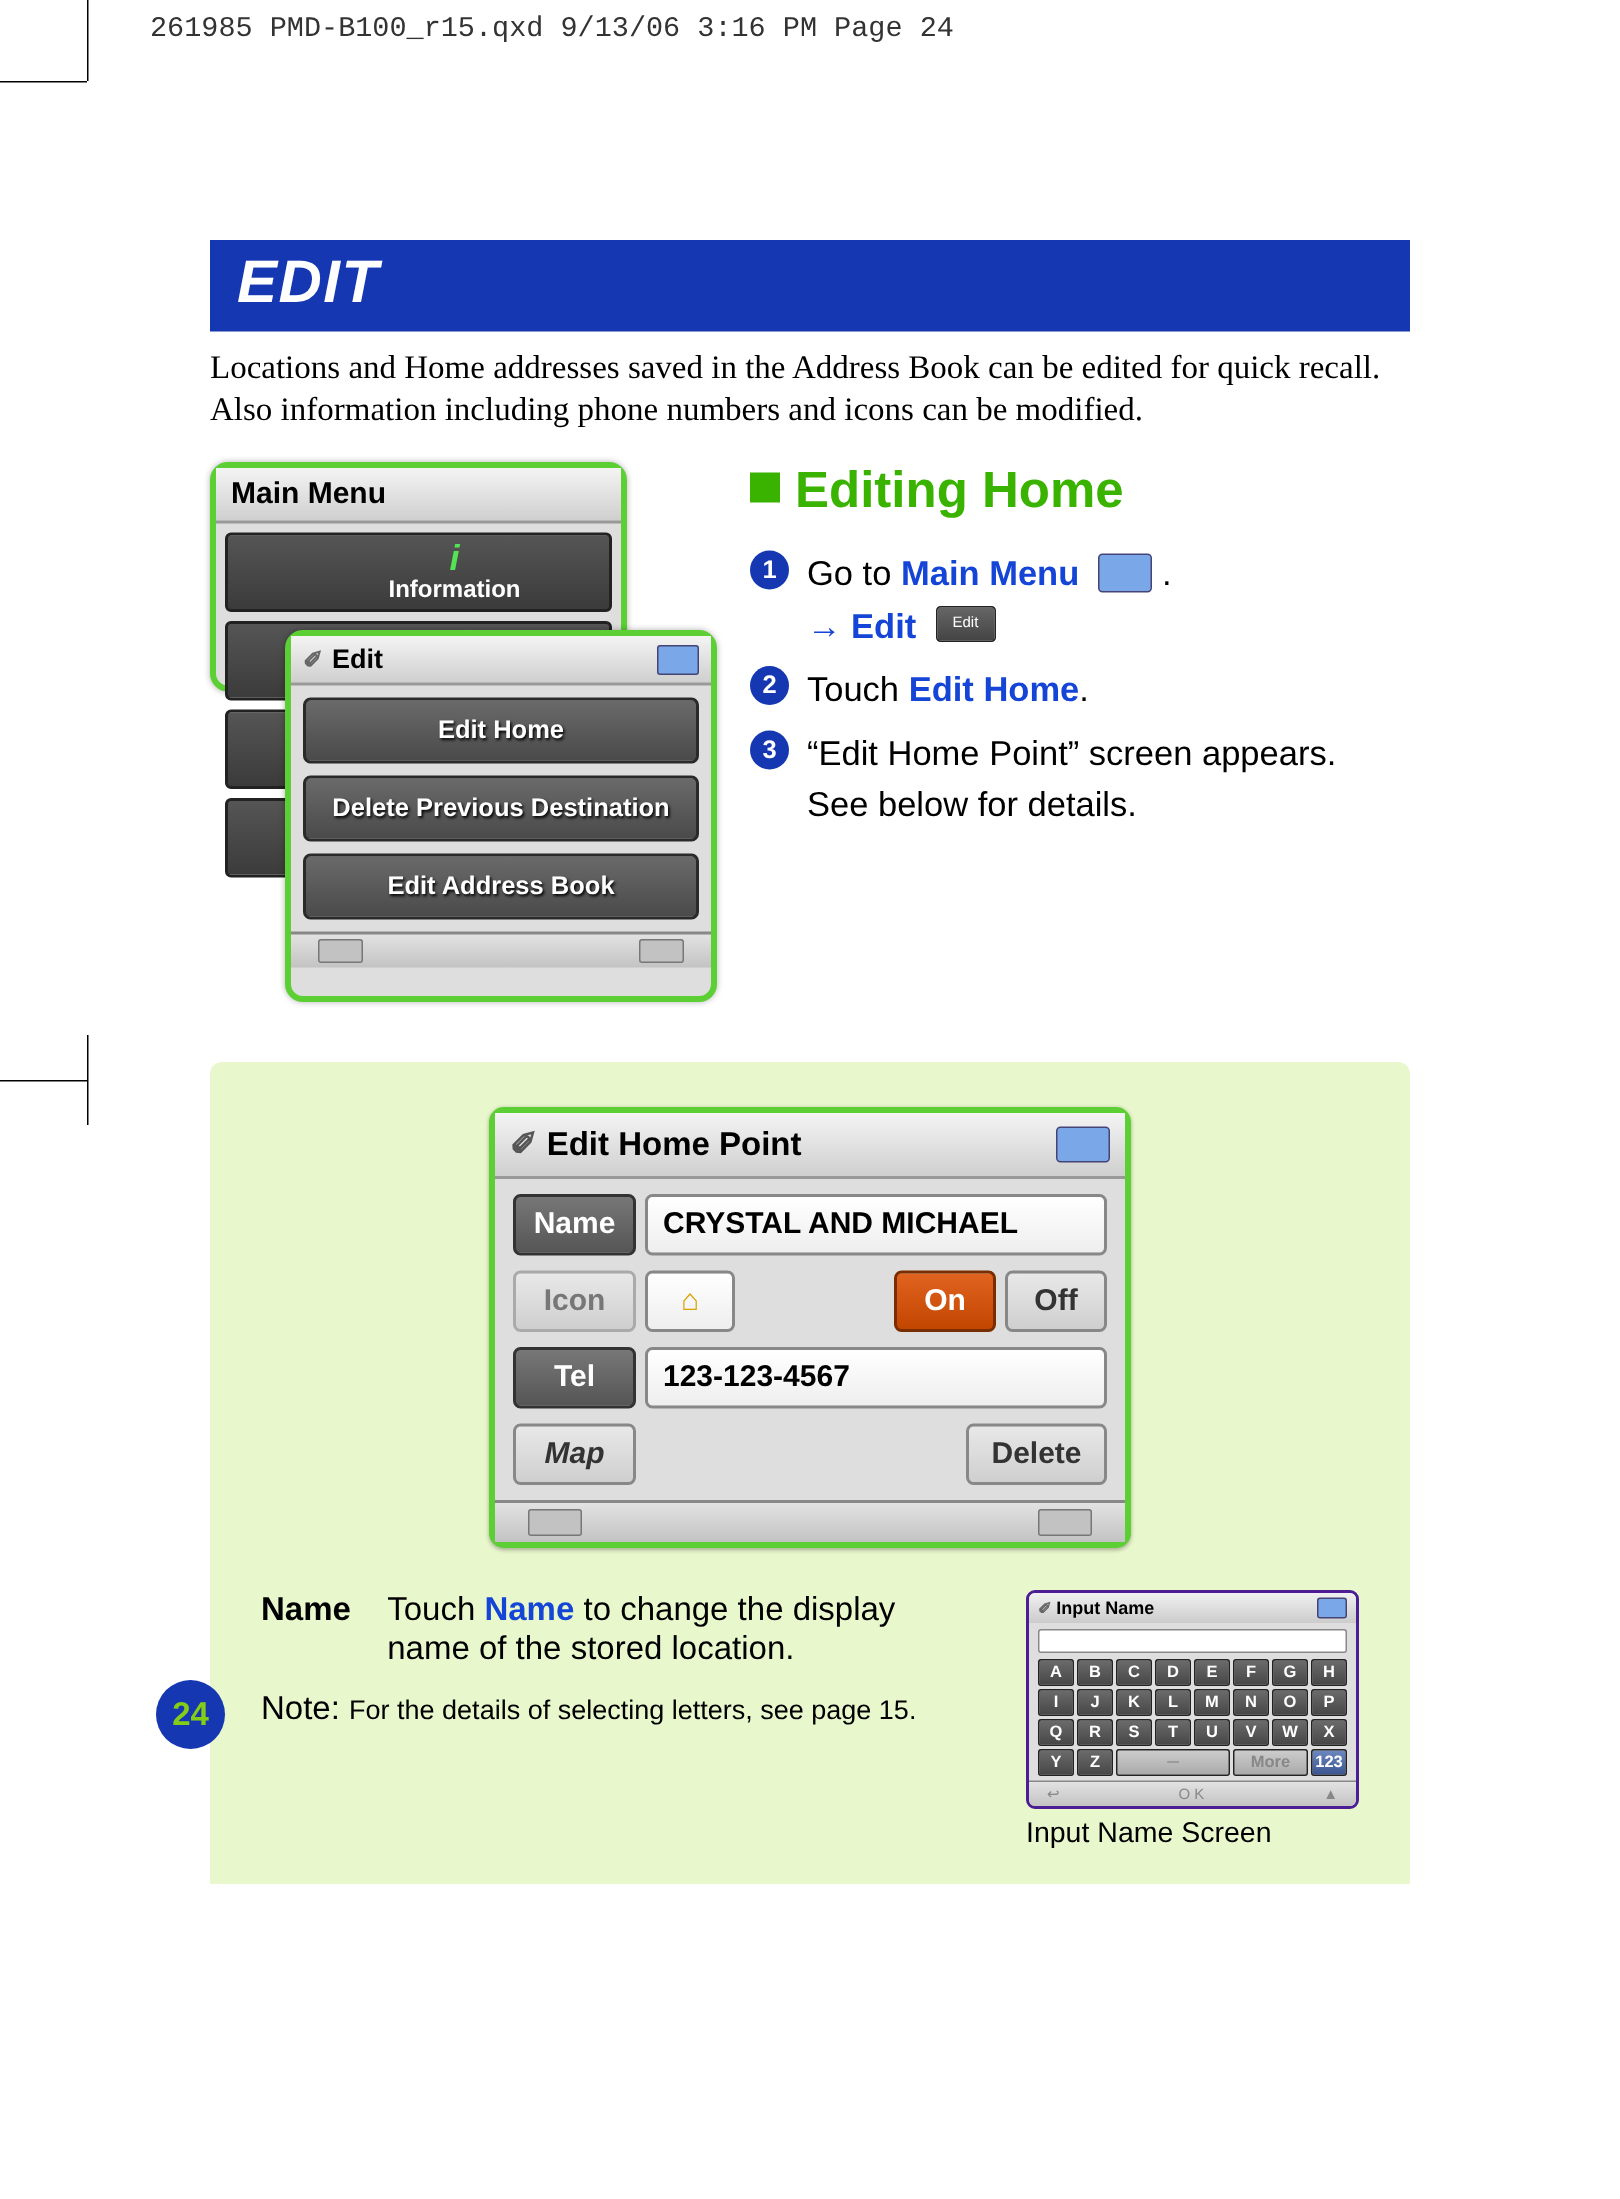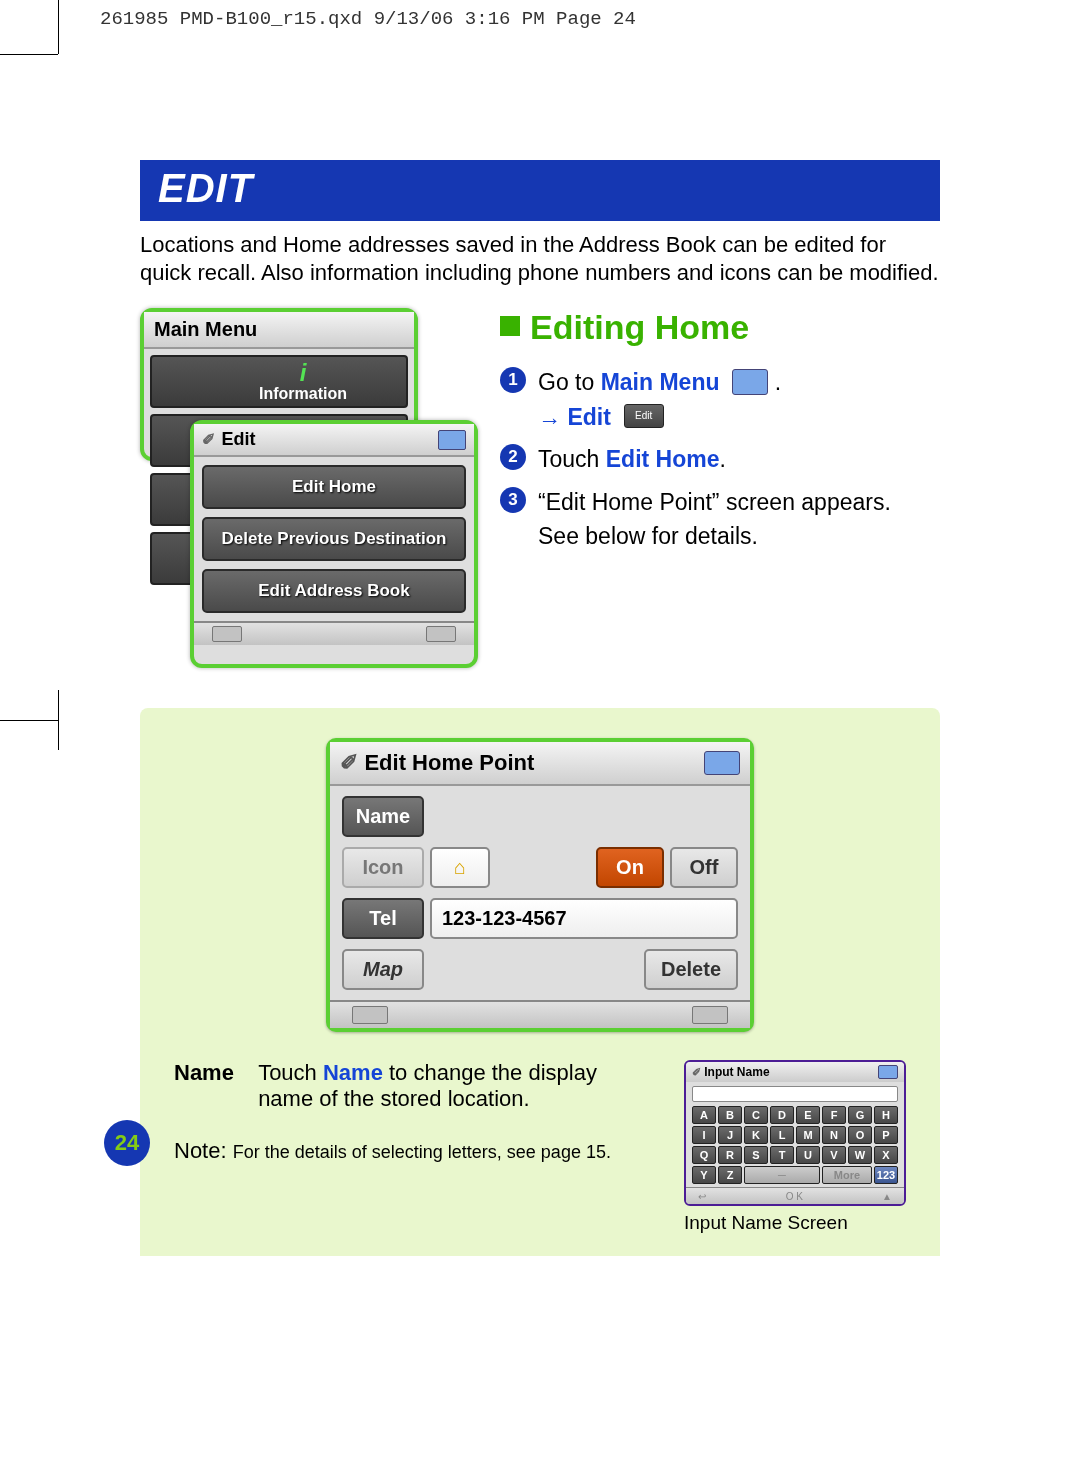--- a/index.html
+++ b/index.html
@@ -1,20 +1,20 @@
 <!DOCTYPE html>
 <html><head>
 <meta charset="utf-8">
 <style>
   body { margin:0; background:#fff; font-family: Arial, Helvetica, sans-serif; color:#000; }
   .page { width:1080px; height:1256px; position:relative; margin:auto; background:#fff; }
   .print-header { position:absolute; top:8px; left:100px; font-family:"Courier New",monospace; font-size:19px; color:#333; letter-spacing:0px;}
   .content { position:absolute; top:160px; left:140px; width:800px; }
   .section-bar { background:#1537b2; color:#fff; font-weight:bold; font-style:italic; font-family: Arial Black, Arial, sans-serif; font-size:40px; padding:6px 18px 10px 18px; letter-spacing:1px;}
-  .intro { font-size:22px; margin-top:10px; line-height:1.25; }
+  .intro { font-size:22px; margin-top:10px; line-height:1.25;font-family:Liberation Serif, serif; }
   .columns { margin-top:22px; display:flex; }
   .left-col { position:relative; width:340px; height:370px;}
   .right-col { flex:1; padding-left:20px;}
 
   .device-frame { border:4px solid #5bcf33; border-radius:12px; background:#dedede; position:absolute; box-shadow:0 0 4px rgba(0,0,0,.3); }
   .df1 { left:0; top:0; width:270px; height:145px; }
   .df1 .title-bar { background:linear-gradient(#f4f4f4,#cfcfcf); font-weight:bold; padding:6px 10px; font-size:20px; border-bottom:2px solid #999;}
   .df1 .grid { display:flex; flex-wrap:wrap; gap:6px; padding:6px;}
   .df1 .cell { flex:1 1 45%; height:46px; background:linear-gradient(#555,#3b3b3b); border:2px solid #222; border-radius:4px; color:#fff; font-weight:bold; display:flex; align-items:flex-end; justify-content:center; font-size:16px; padding-bottom:3px; position:relative;padding-left:48px;}
   .df1 .i-icon::before { content:"i"; color:#54e354; font-style:italic; font-weight:bold; font-size:24px; position:absolute; top:2px;}
@@ -53,21 +53,21 @@
   .icon-box { width:56px; background:linear-gradient(#fff,#eee); border:2px solid #888; border-radius:5px; display:flex; align-items:center; justify-content:center;}
   .house { color:#d9a400; font-size:20px;}
   .spacer { flex:1;}
   .ehp-footer { height:26px; border-top:2px solid #888; display:flex; align-items:center; justify-content:space-between; padding:0 22px; background:linear-gradient(#e2e2e2,#c3c3c3);}
   .ehp-footer .l,.ehp-footer .r{ width:34px; height:16px; background:#c2c2c2; border:1px solid #777; border-radius:2px;}
 
   .name-block { display:flex; gap:24px;}
   .name-left { flex:1; font-size:22px;}
   .name-left .lbl { font-weight:bold; display:inline-block; width:78px; vertical-align:top;}
   .name-left .desc { display:inline-block; width: calc(100% - 90px);}
-  .note { font-size:18px; margin-top:26px;}
+  .note { font-size:18px; margin-top:14px;}
 
   .kb-frame { width:218px; border:2px solid #4c1d95; border-radius:6px; background:#dedede; font-size:11px; overflow:hidden;}
   .kb-frame .title-bar { background:linear-gradient(#f0f0f0,#ccc); padding:3px 6px; font-weight:bold; font-size:12px; display:flex; align-items:center;}
   .kb-frame .title-bar::before { content:"\2710"; color:#666; margin-right:3px; font-size:11px;}
   .kb-frame .title-bar .mini-icon{ margin-left:auto; width:18px; height:12px; background:#7aa7e8; border:1px solid #447; border-radius:2px;}
   .kb-frame .input-row { margin:4px 6px; height:14px; background:#fff; border:1px solid #888; border-radius:2px;}
   .kb-grid { margin:3px 6px; display:grid; grid-template-columns:repeat(8,1fr); gap:2px;}
   .kb-grid .k { background:linear-gradient(#6b6b6b,#474747); color:#fff; border:1px solid #222; border-radius:2px; text-align:center; font-size:11px; font-weight:bold; padding:2px 0;}
   .kb-grid .k.sp { grid-column:span 3; background:linear-gradient(#ccc,#aaa); color:#888;}
   .kb-grid .k.more { background:linear-gradient(#ccc,#aaa); color:#888; grid-column:span 2;}
@@ -164,20 +164,21 @@
 
   <div class="panel-green">
     <div class="ehp-frame">
       <div class="title-bar">
         <span>Edit Home Point</span>
         <span class="mini-icon"></span>
       </div>
       <div class="ehp-body">
         <div class="ehp-row">
           <div class="pill">Name</div>
+          <div class="pill white">CRYSTAL AND MICHAEL</div>
         </div>
         <div class="ehp-row">
           <div class="pill light">Icon</div>
           <div class="icon-box">
                 <span class="house">⌂</span>
               </div>
           <div class="spacer"></div>
           <div class="pill orange" style="min-width:64px">On</div>
           <div class="pill" style="background:linear-gradient(#e8e8e8,#cfcfcf);color:#333;border-color:#888;min-width:64px">Off</div>
         </div>

